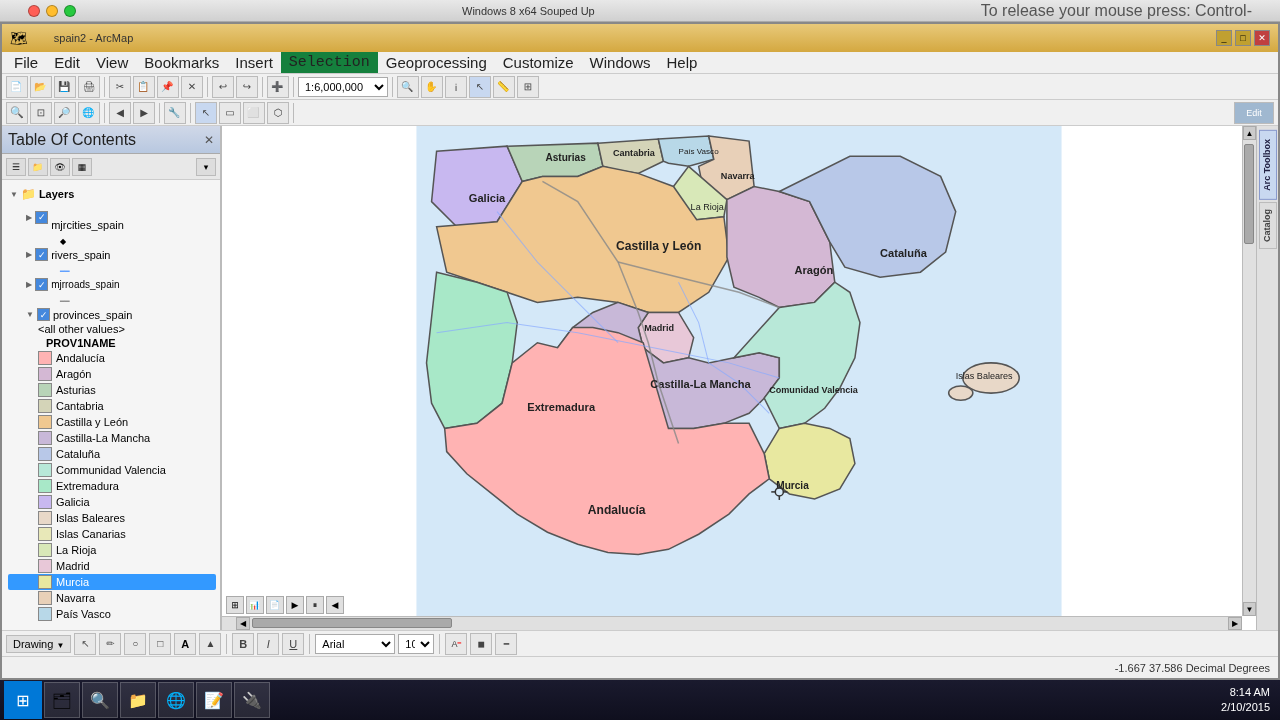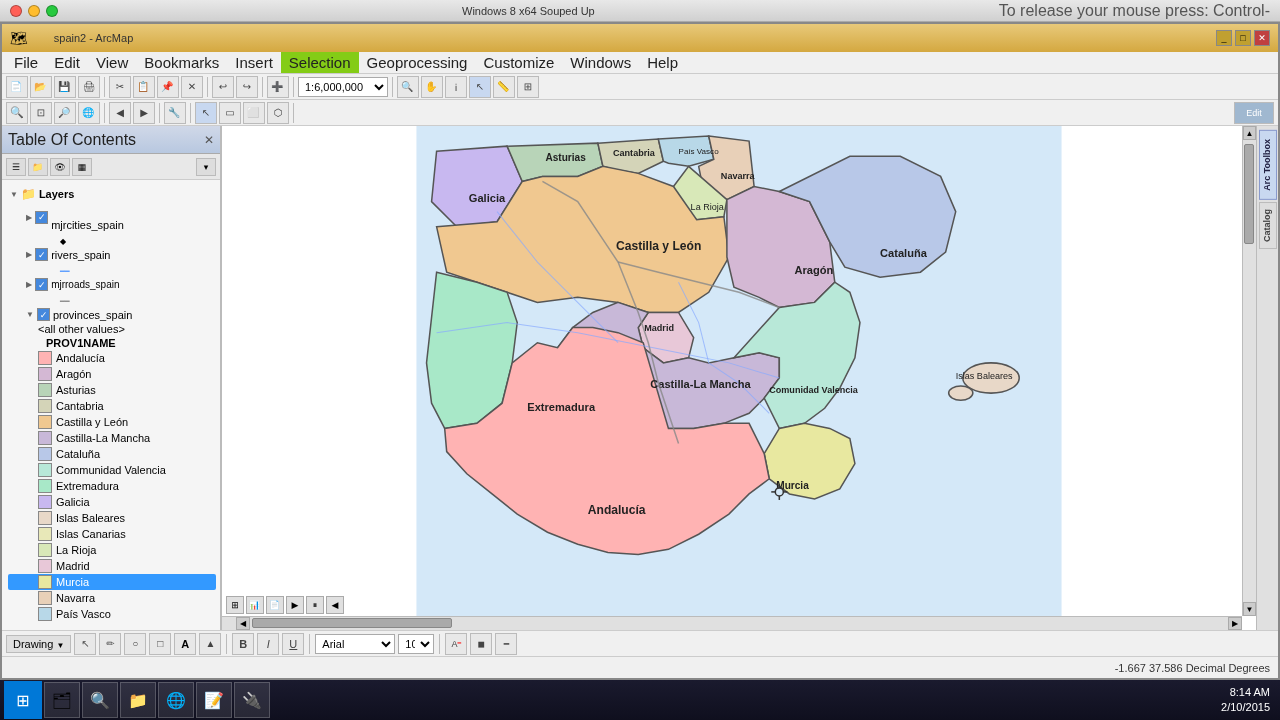--- a/index.html
+++ b/index.html
@@ -7,21 +7,21 @@
     .wc { width: 12px; height: 12px; border-radius: 50%; border: 1px solid rgba(0,0,0,0.3); }
     .wc.close { background: #ff5f56; }
     .wc.min { background: #ffbd2e; }
     .wc.max { background: #27c93f; }
     .menu-item {
       padding: 2px 8px;
       font-size: 15px;
       cursor: pointer;
       color: #222;
     }
-    .menu-item.active { background: #84cc16; }
+    .menu-item.active { background: #15803d; font-family: Liberation Mono, monospace; }
 
     
     .toolbar {
       height: 26px;
       background: #f0f0f0;
       display: flex;
       align-items: center;
       padding: 2px 4px;
       border-bottom: 1px solid #ccc;
       gap: 2px;
@@ -131,21 +131,21 @@
     }
     .checked { background: #4488dd; color: white; }
     .expand-arrow { font-size: 8px; color: #666; }
     .folder-icon { color: #cc8800; font-size: 12px; }
   </style>
 </head>
 <body>
 
 <div style="width:1280px;height:720px;background:#c0c0c0;display:flex;flex-direction:column;">
 
-  <div style="height:22px;background:linear-gradient(to bottom,#e8e8e8,#d0d0d0);display:flex;align-items:center;justify-content:space-between;padding:0 10px;border-bottom:1px solid #aaa;">
+  <div style="height:22px;background:linear-gradient(to bottom,#e8e8e8,#d0d0d0);display:flex;align-items:center;justify-content:space-between;padding:0 28px;border-bottom:1px solid #aaa;">
     <div style="display:flex;gap:6px;align-items:center;">
       <div class="wc close"></div>
       <div class="wc min"></div>
       <div class="wc max"></div>
     </div>
     <div style="font-size:11px;color:#333;">Windows 8 x64 Souped Up</div>
     <div style="font-size:16px;color:#555;">To release your mouse press: Control-</div>
   </div>
 
   <div style="flex:1;display:flex;flex-direction:column;border:2px solid #888;">

